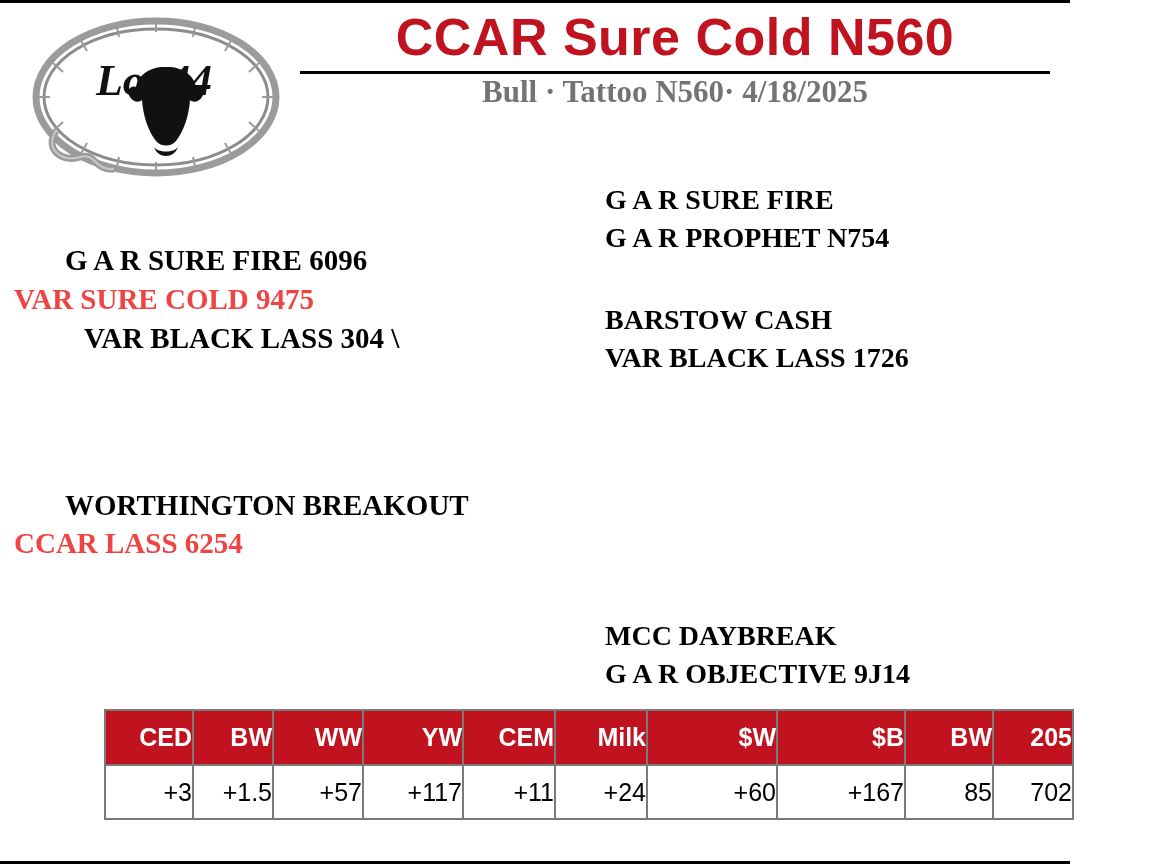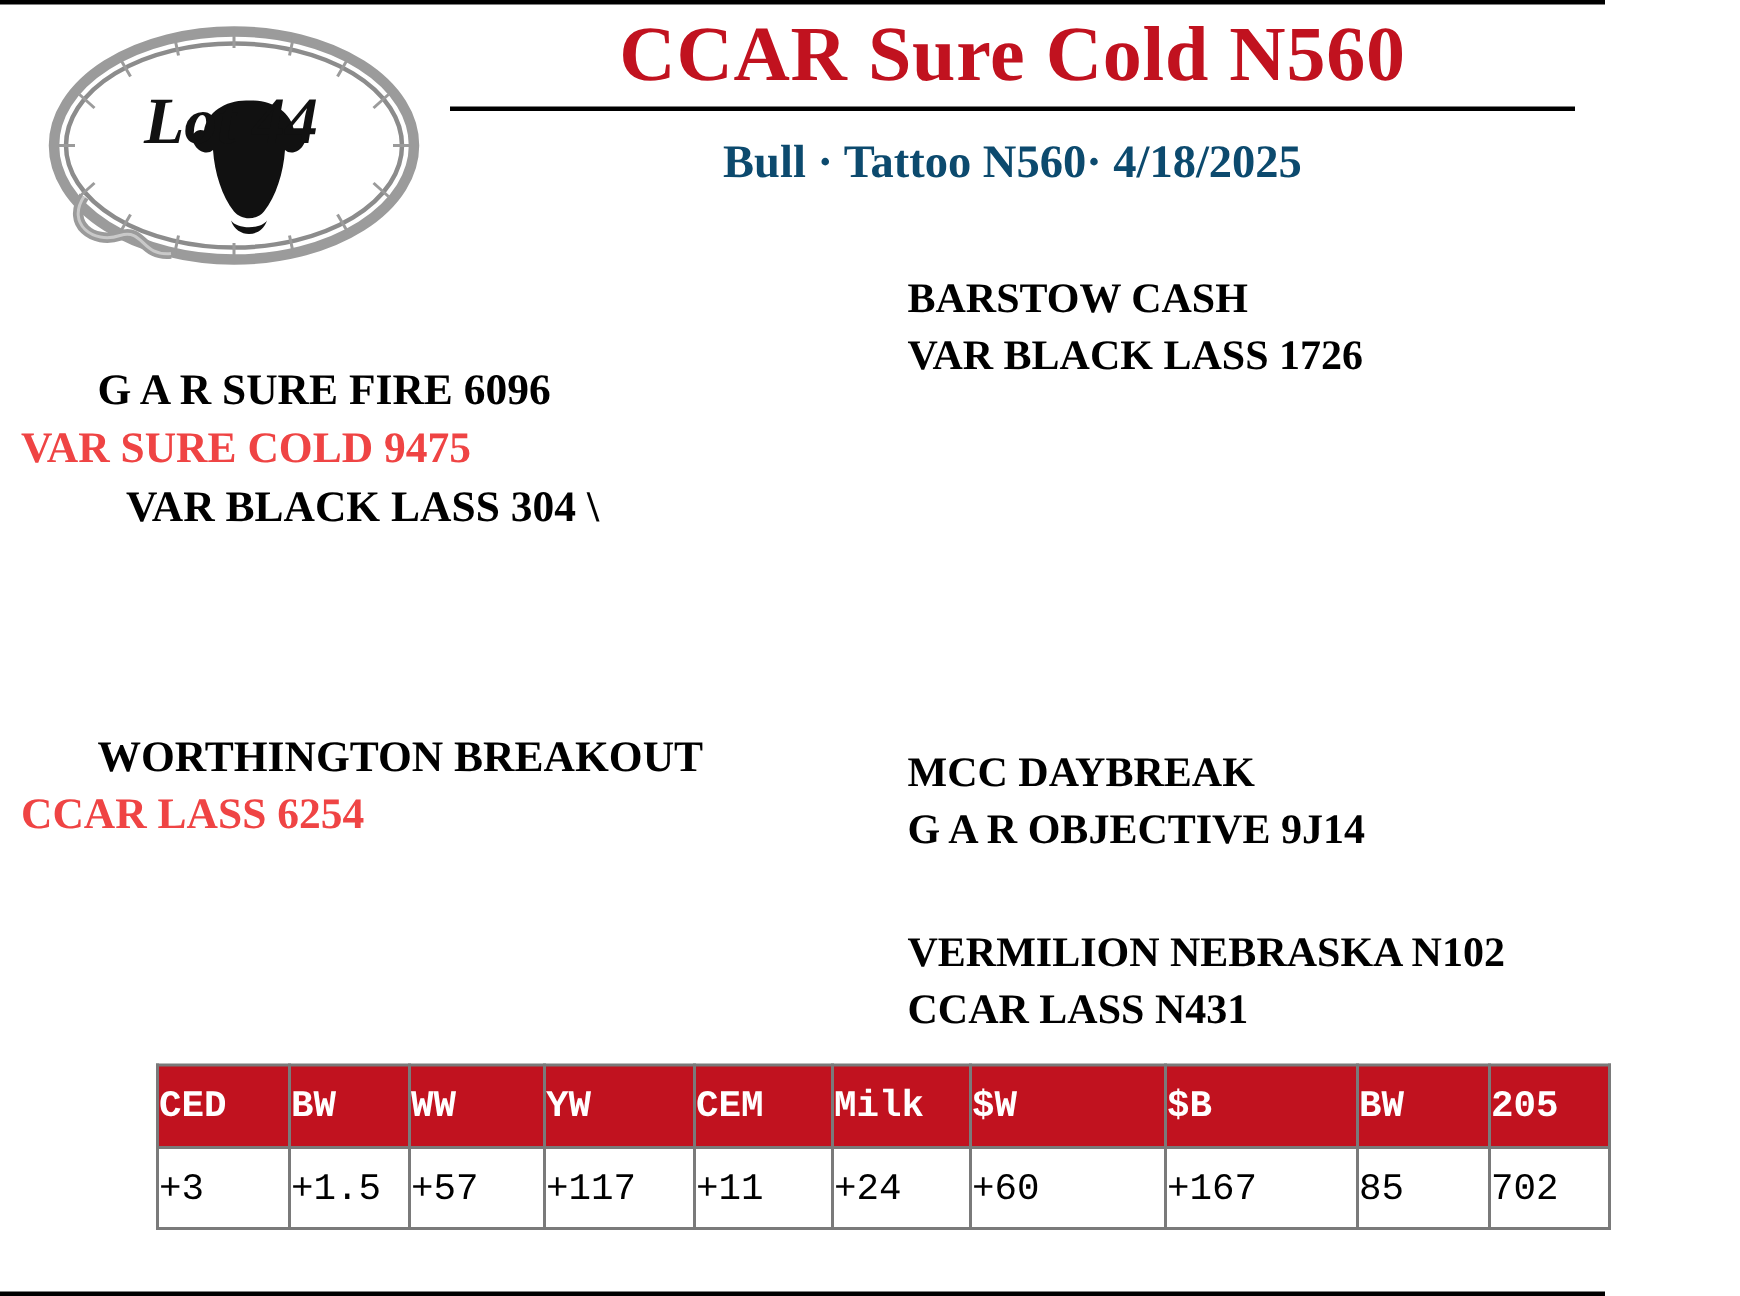--- a/index.html
+++ b/index.html
@@ -44,33 +44,32 @@
     top: 6px;
     right: 20px;
     text-align: center;
   }
   .main-title {
     font-size: 52px;
     font-weight: bold;
     color: #c1121f;
     letter-spacing: 0.5px;
     line-height: 1.08;
-    font-family: Liberation Serif, serif;
+    font-family: Liberation Sans, sans-serif;
   }
   .title-rule {
     width: 100%;
     max-width: 820px;
     margin: 6px auto 0 auto;
     border-top: 3px solid #000;
   }
   .subtitle {
-    margin-top: 16px;
     font-size: 31px;
     font-weight: bold;
-    color: #0c4a6e;
+    color: #737373;
   }
 
   
   .pedigree {
     position: relative;
     height: 470px;
   }
   .ped-col-left {
     position: absolute;
     left: 0px;
@@ -114,22 +113,22 @@
     top: 706px;
     width: 968px;
   }
   table.epd {
     border-collapse: collapse;
     table-layout: fixed;
     width: 968px;
   }
   table.epd th, table.epd td {
     border: 2px solid #7a7a7a;
-    text-align: left;
-    font-family: Liberation Mono, monospace;
+    text-align: right;
+    font-family: Liberation Sans, sans-serif;
   }
   table.epd th {
     background: #c1121f;
     color: #ffffff;
     font-size: 25px;
     font-weight: bold;
     height: 53px;
     padding: 0;
   }
   table.epd td {
@@ -200,20 +199,24 @@
         <div class="ped-line lvl-mid red">VAR SURE COLD 9475</div>
         <div class="ped-line lvl-bot">VAR BLACK LASS 304 \</div>
       </div>
       <div class="dam-group">
         <div class="ped-line lvl-top">WORTHINGTON BREAKOUT</div>
         <div class="ped-line lvl-mid red">CCAR LASS 6254</div>
       </div>
     </div>
 
     <div class="ped-col-right">
+      <div class="gp-group">
+        <div class="gp-line">G A R SURE FIRE</div>
+        <div class="gp-line">G A R PROPHET N754</div>
+      </div>
       <div class="gp-group">
         <div class="gp-line">BARSTOW CASH</div>
         <div class="gp-line">VAR BLACK LASS 1726</div>
       </div>
       <div class="gp-spacer-1"></div>
       <div class="gp-group">
         <div class="gp-line">MCC DAYBREAK</div>
         <div class="gp-line">G A R OBJECTIVE 9J14</div>
       </div>
       <div class="gp-group">

